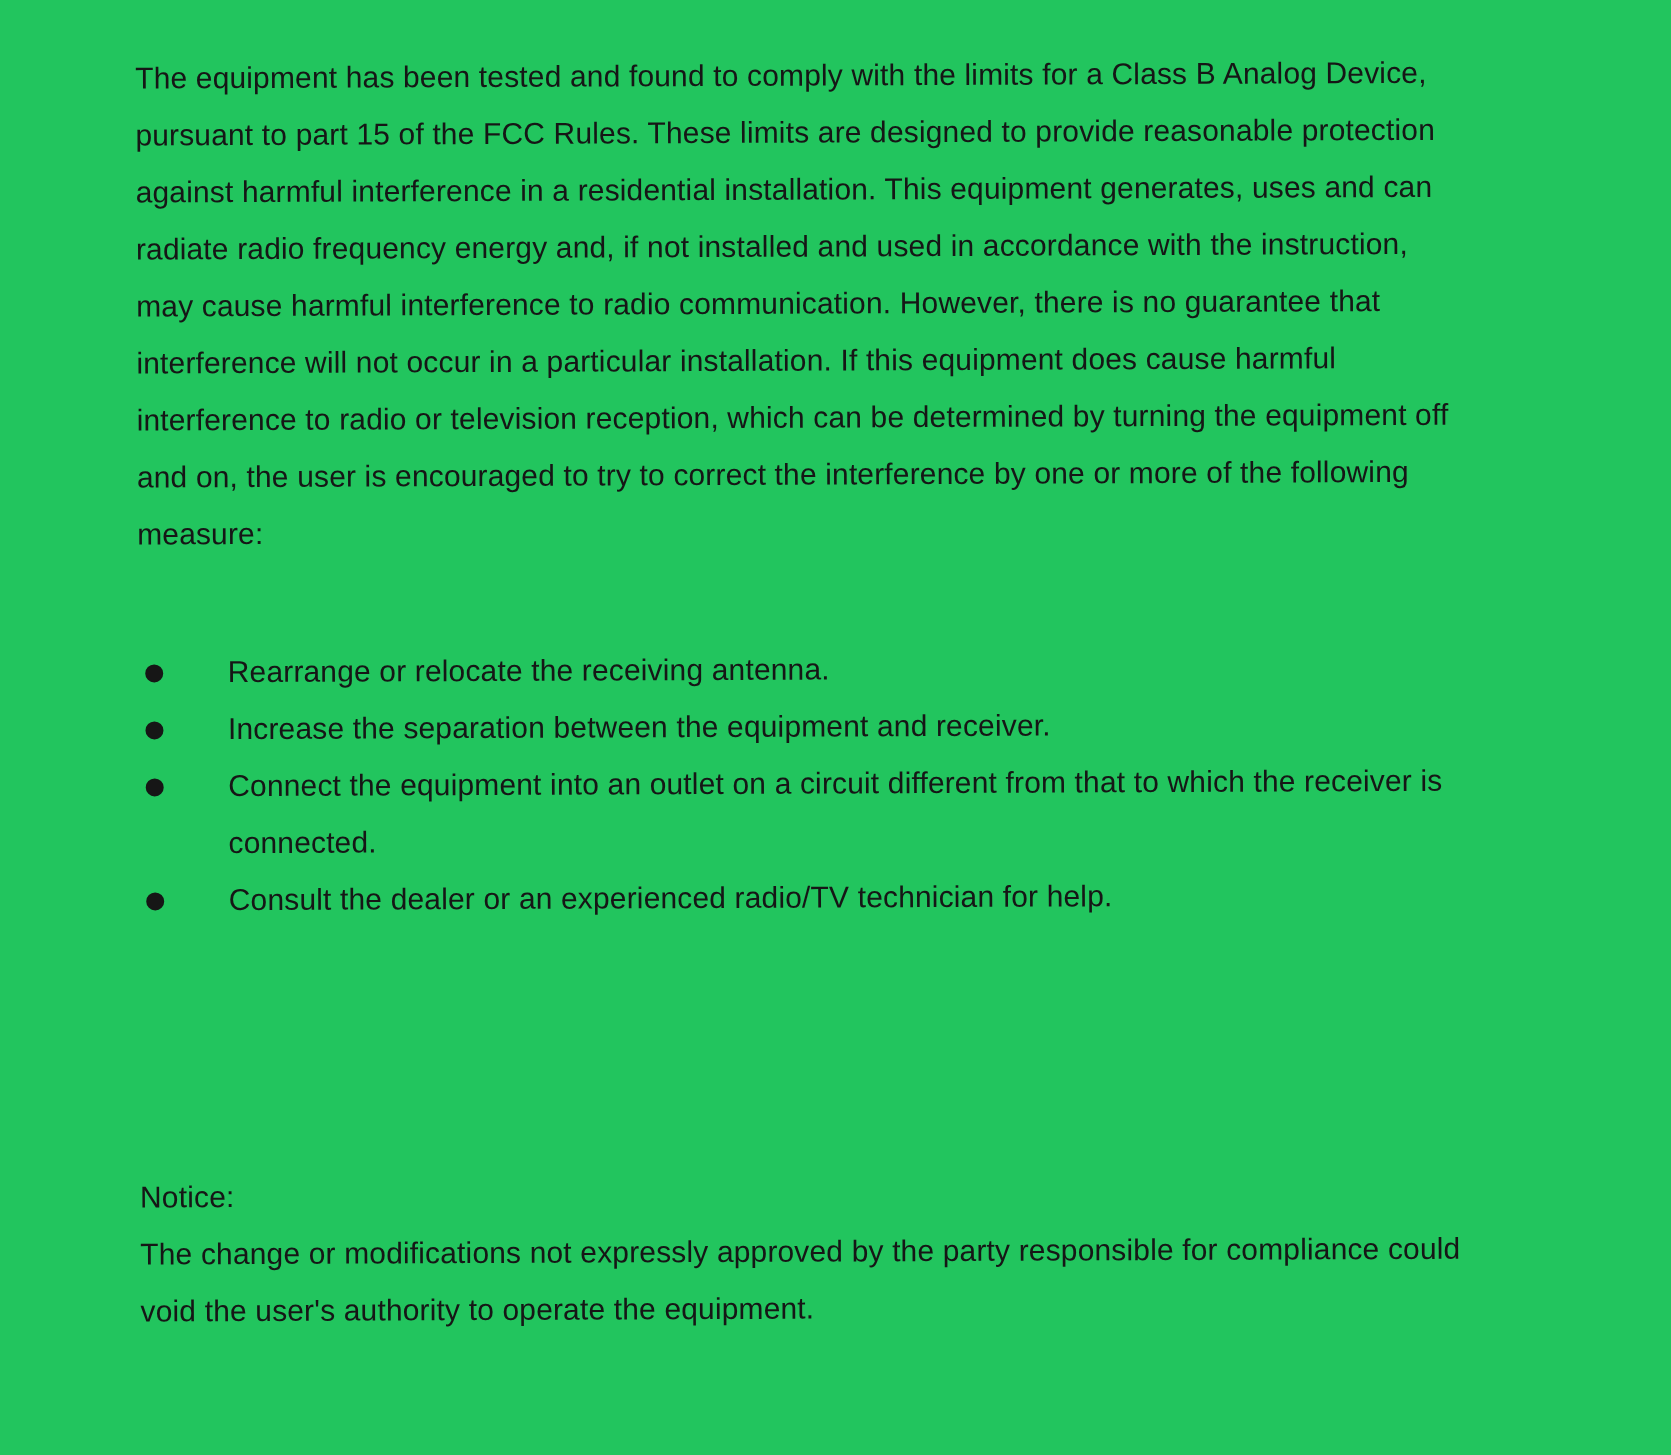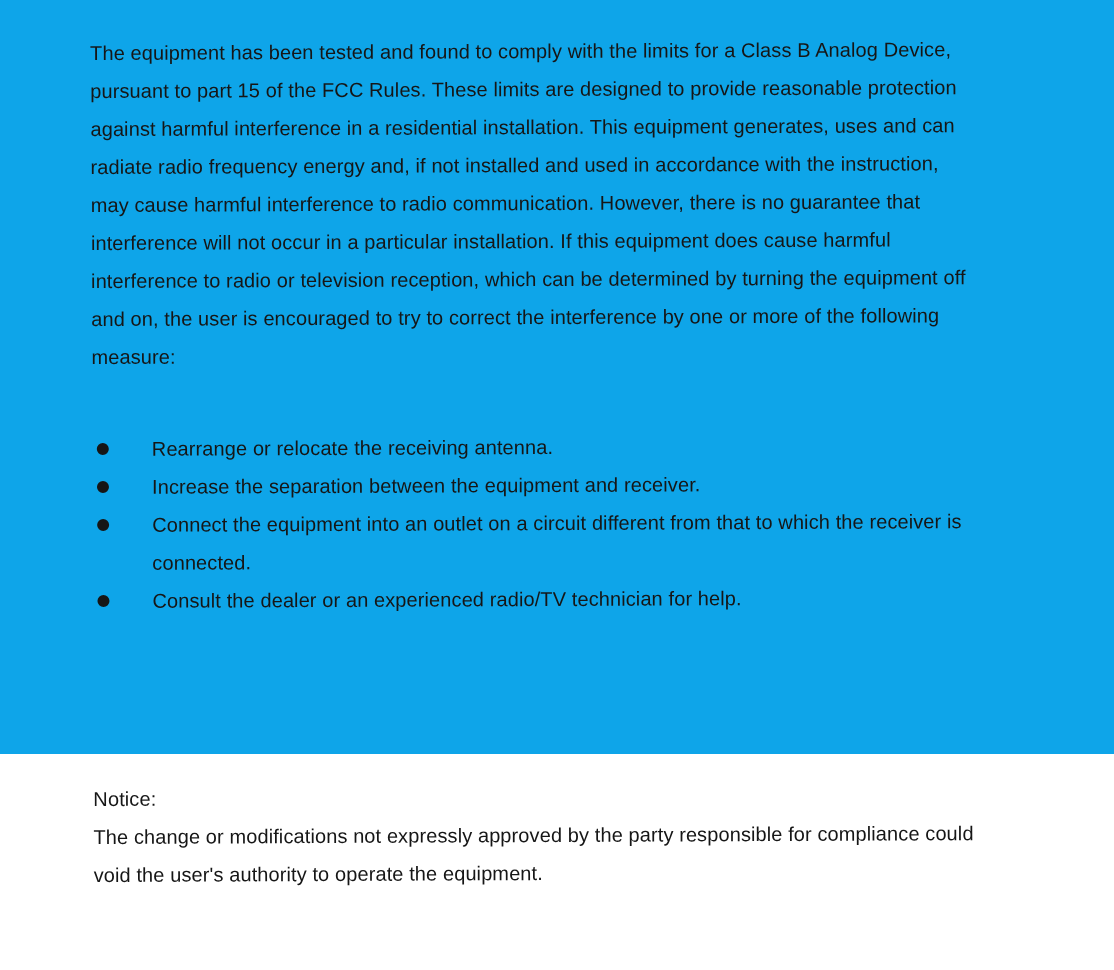--- a/index.html
+++ b/index.html
@@ -7,22 +7,22 @@
   body {
     width: 1114px;
     height: 970px;
     overflow: hidden;
     font-family: "Liberation Sans", sans-serif;
     color: #161616;
   }
   .page {
     position: relative;
     width: 1114px;
-    height: 754px;
-    background: #0ea5e9;
+    height: 970px;
+    background: #22c55e;
   }
   .content {
     position: absolute;
     left: 90px;
     top: 34px;
     width: 1000px;
     transform: rotate(-0.25deg);
     transform-origin: 0 0;
   }
   .line {

